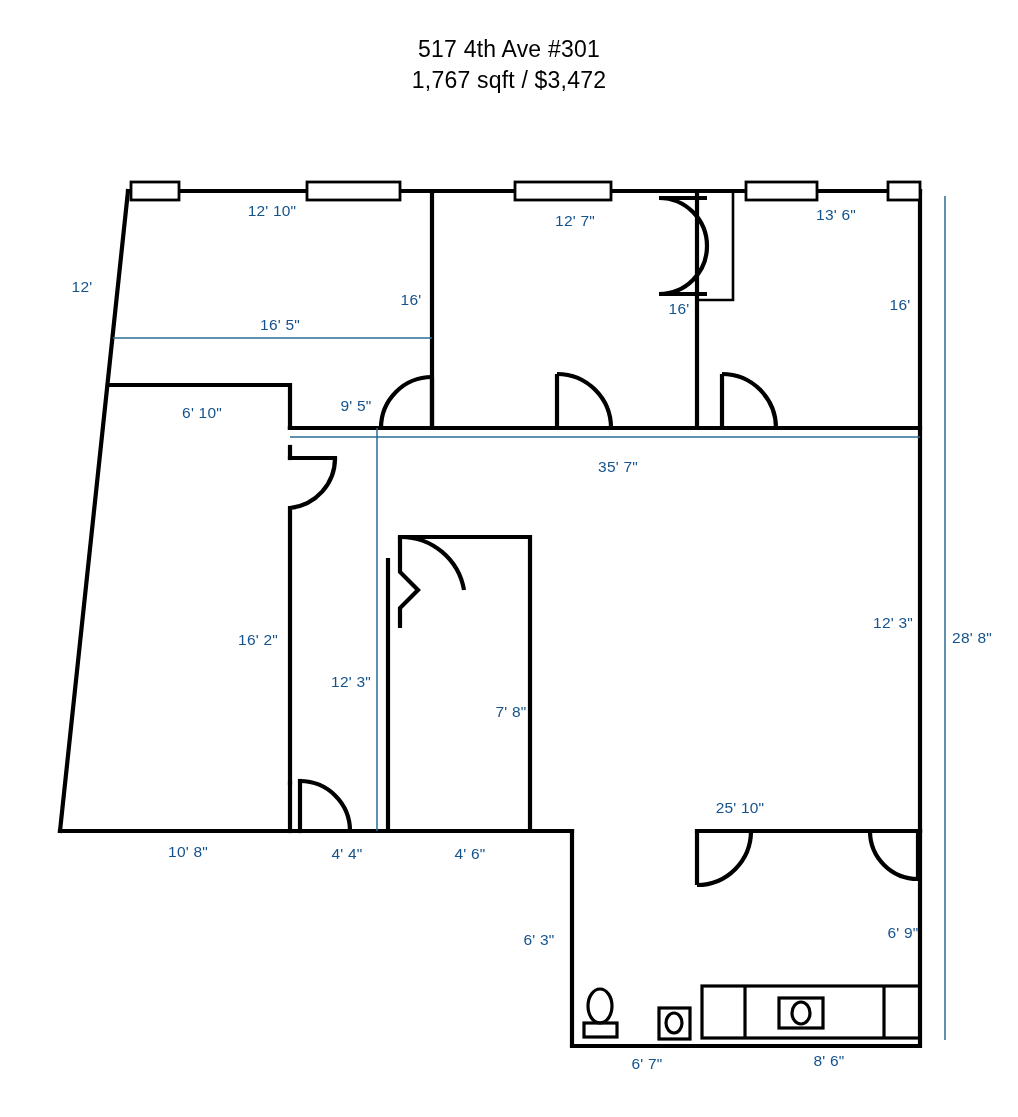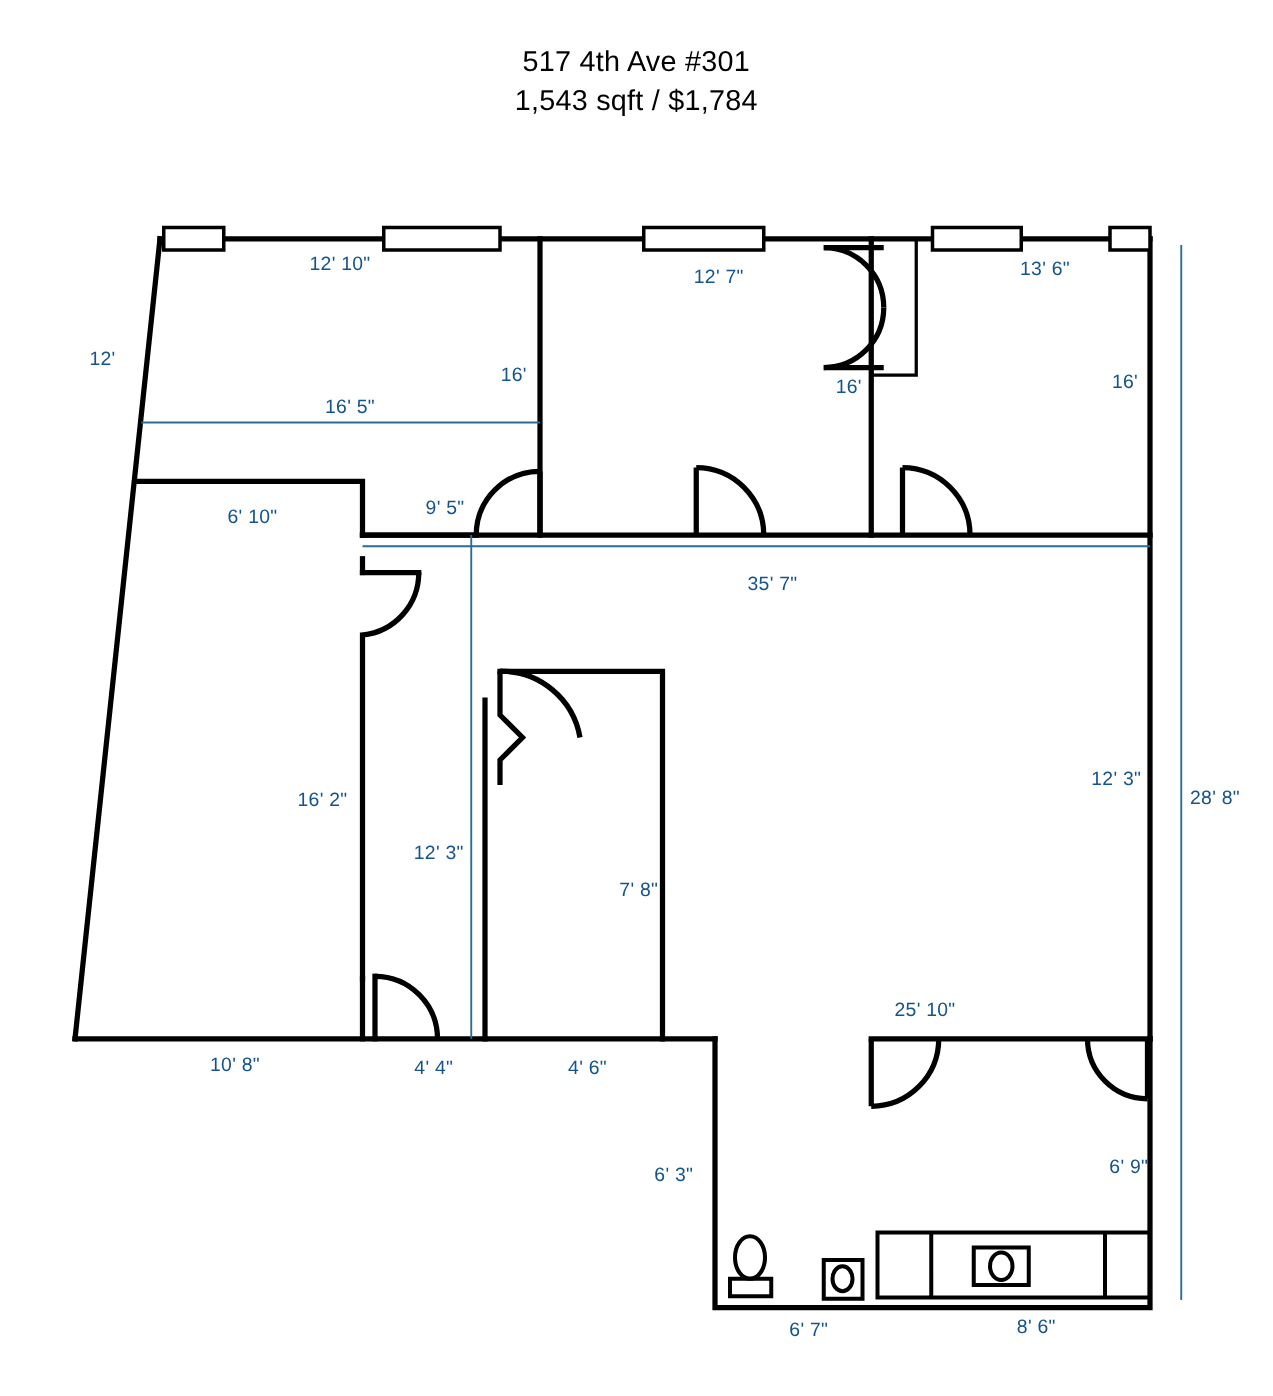--- a/index.html
+++ b/index.html
@@ -82,21 +82,21 @@
   }
   .dim-label.anchor-mid { text-anchor: middle; }
 </style>
 </head>
 <body>
 
 <div id="plan-root">
 
   <div class="title-block">
     <div class="title-line">517 4th Ave #301</div>
-    <div class="title-line">1,543 sqft / $1,784</div>
+    <div class="title-line">1,767 sqft / $3,472</div>
   </div>
 
   <svg id="floorplan" width="1018" height="1117" viewBox="0 0 1018 1117">
 
     <g>
 
       <path class="wall" d="M 128 191 L 920 191"></path>
 
       <path class="wall" d="M 920 191 L 920 831"></path>
 

